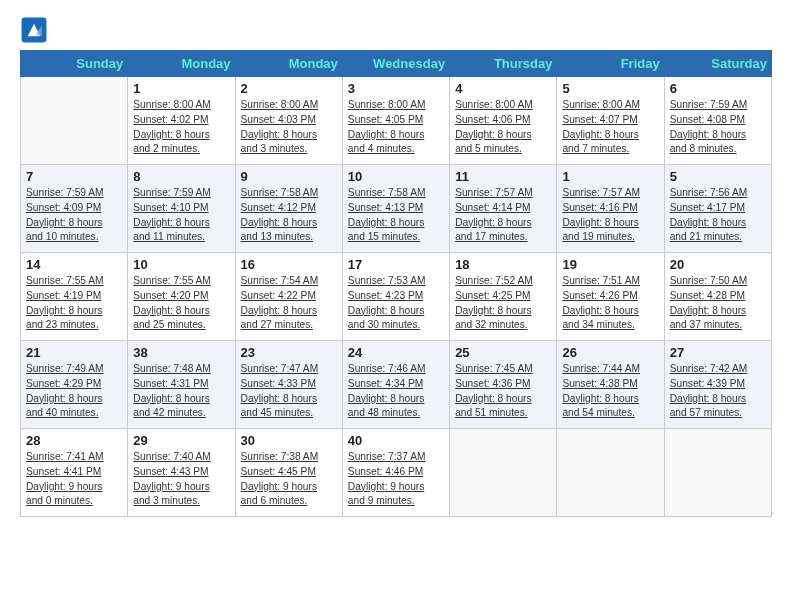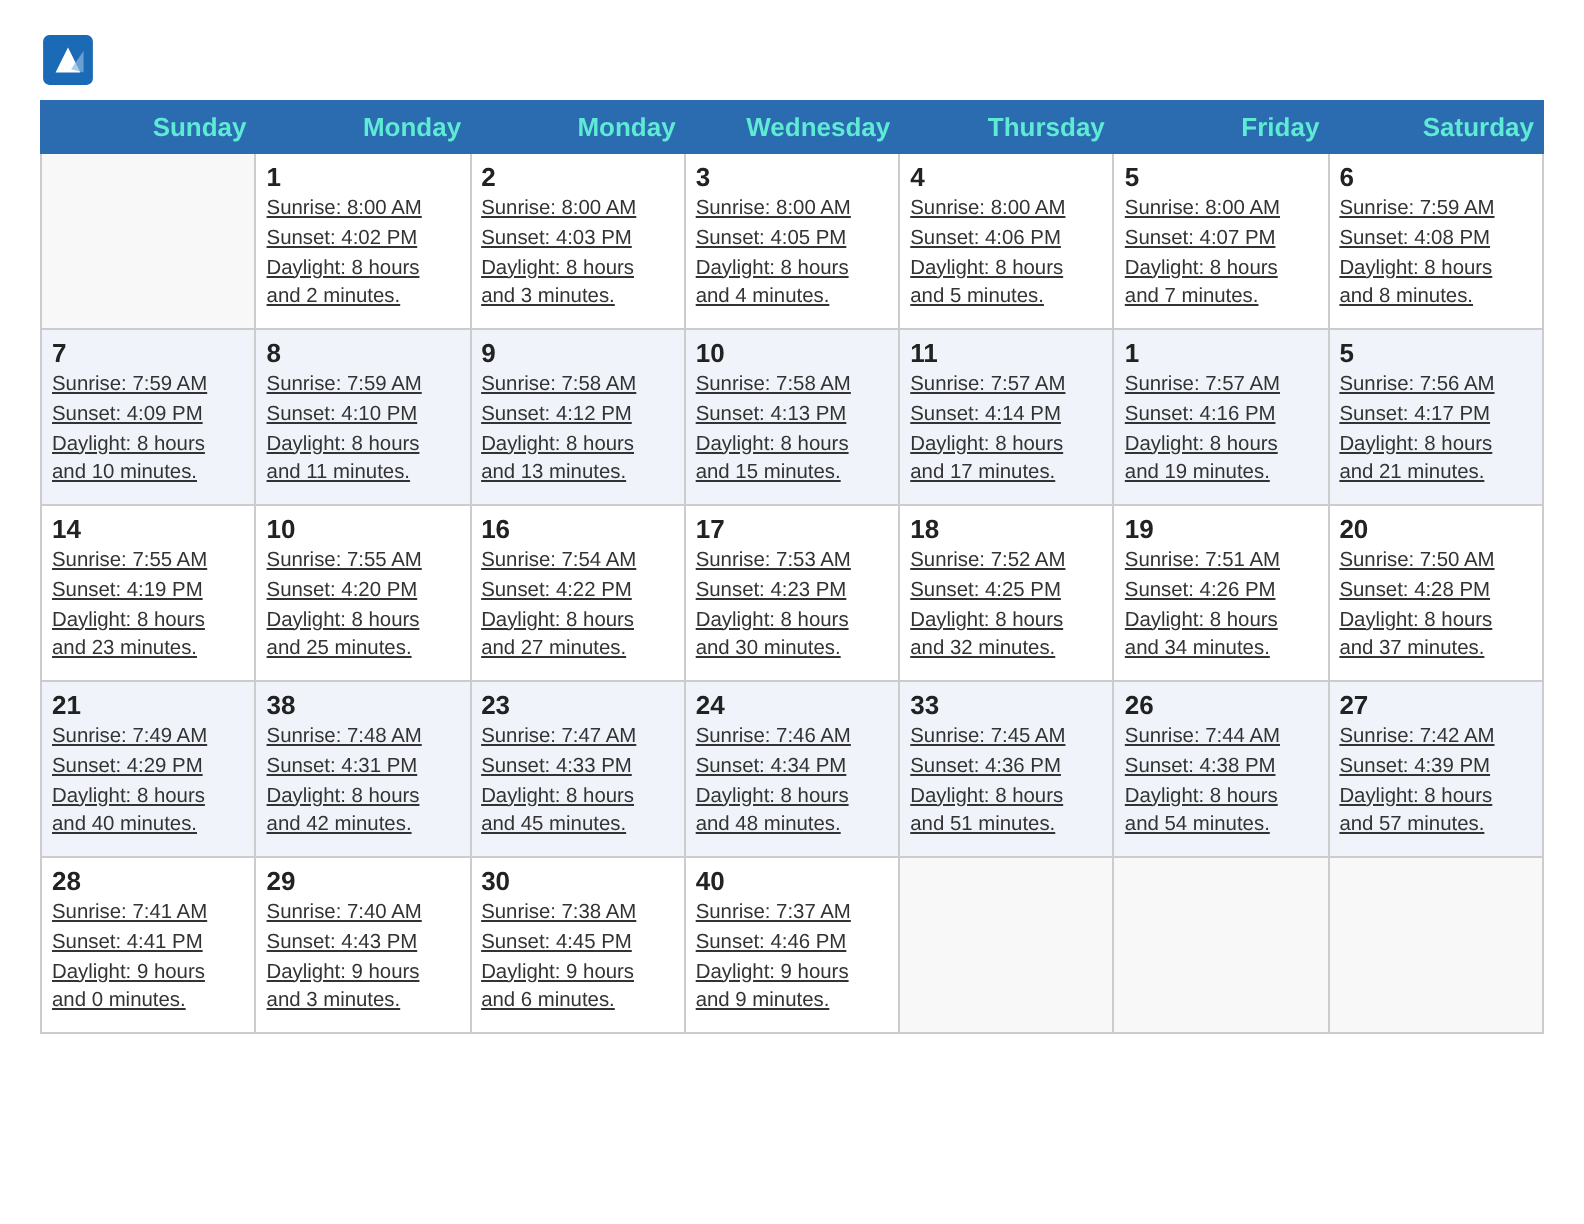--- a/index.html
+++ b/index.html
@@ -231,21 +231,21 @@
           </td>
           <td>
             <div class="day-num">23</div>
             <div class="day-info">Sunrise: 7:47 AM<br>Sunset: 4:33 PM<br>Daylight: 8 hours<br>and 45 minutes.</div>
           </td>
           <td>
             <div class="day-num">24</div>
             <div class="day-info">Sunrise: 7:46 AM<br>Sunset: 4:34 PM<br>Daylight: 8 hours<br>and 48 minutes.</div>
           </td>
           <td>
-            <div class="day-num">33</div>
+            <div class="day-num">25</div>
             <div class="day-info">Sunrise: 7:45 AM<br>Sunset: 4:36 PM<br>Daylight: 8 hours<br>and 51 minutes.</div>
           </td>
           <td>
             <div class="day-num">26</div>
             <div class="day-info">Sunrise: 7:44 AM<br>Sunset: 4:38 PM<br>Daylight: 8 hours<br>and 54 minutes.</div>
           </td>
           <td>
             <div class="day-num">27</div>
             <div class="day-info">Sunrise: 7:42 AM<br>Sunset: 4:39 PM<br>Daylight: 8 hours<br>and 57 minutes.</div>
           </td>

